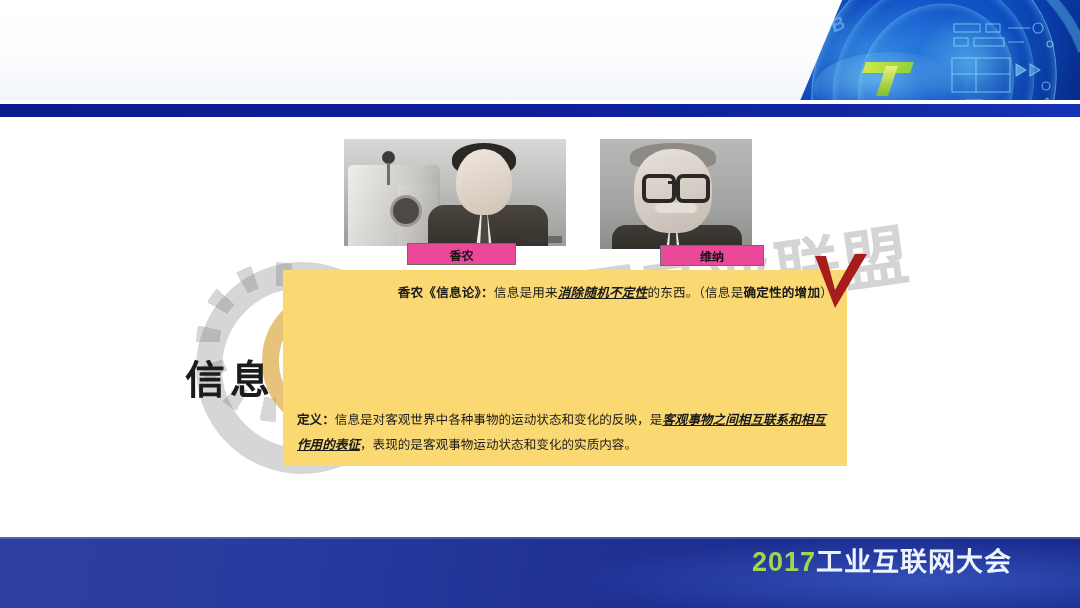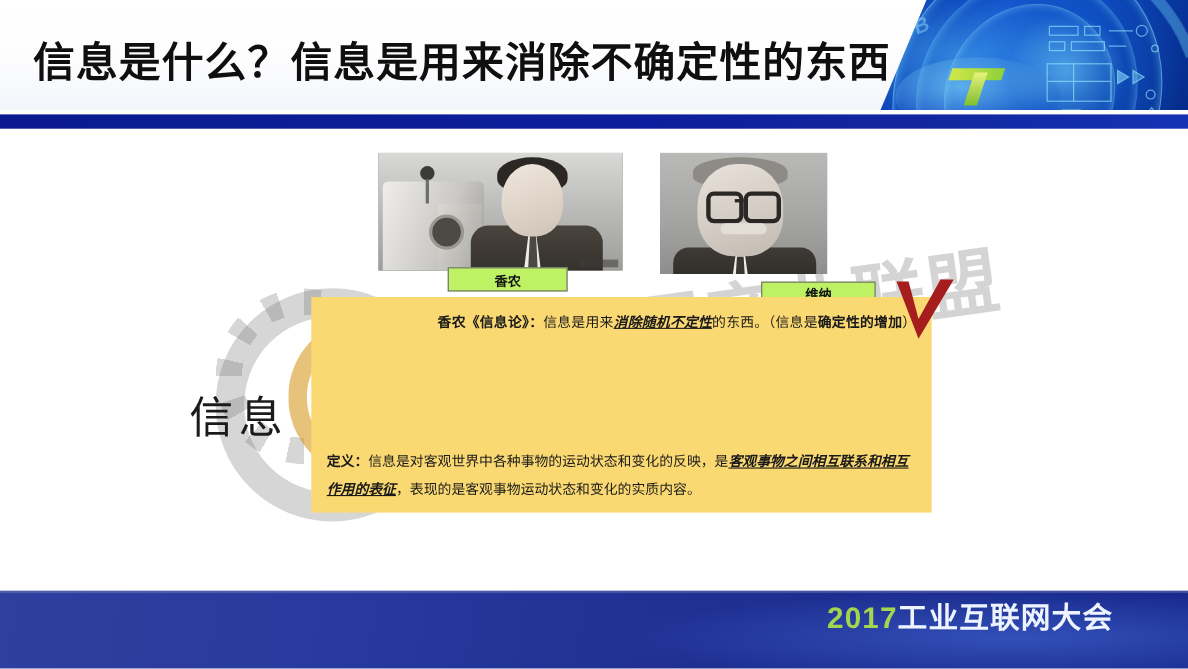--- a/index.html
+++ b/index.html
@@ -120,31 +120,31 @@
   .wi-hair{position:absolute;left:30px;top:4px;width:86px;height:26px;border-radius:50% 50% 30% 30%;background:#8e8a85;}
   .wi-glassL{position:absolute;left:42px;top:35px;width:26px;height:21px;border:4px solid #2a2724;border-radius:7px;}
   .wi-glassR{position:absolute;left:76px;top:35px;width:26px;height:21px;border:4px solid #2a2724;border-radius:7px;}
   .wi-bridge{position:absolute;left:68px;top:42px;width:8px;height:3px;background:#2a2724;}
   .wi-mous{position:absolute;left:55px;top:64px;width:42px;height:10px;border-radius:6px;background:#e3ded6;}
   .wi-body{position:absolute;left:12px;top:86px;width:130px;height:40px;background:linear-gradient(180deg,#3e3a35,#2a2724);border-radius:14px 14px 0 0;}
   .wi-shirt{position:absolute;left:58px;top:88px;width:30px;height:38px;background:#efece6;clip-path:polygon(38% 0,62% 0,80% 100%,20% 100%);}
   .wi-tie{position:absolute;left:68px;top:94px;width:10px;height:32px;background:#3a3631;clip-path:polygon(20% 0,80% 0,100% 100%,0 100%);}
 
   .caption{
-    position:absolute;background:#bef264;border:1px solid #6b6b6b;
+    position:absolute;background:#ec4899;border:1px solid #6b6b6b;
     font-size:12px;font-weight:700;color:#141414;
     display:flex;align-items:center;justify-content:center;
   }
   .cap-shannon{left:407px;top:243px;width:107px;height:20px;}
-  .cap-wiener{left:692px;top:245px;width:102px;height:19px;margin-top:11px;}
+  .cap-wiener{left:660px;top:245px;width:102px;height:19px;}
 
   
   .big-label{
-    position:absolute;left:172px;top:348px;
-    font-size:40px;font-weight:400;color:#1b1b1b;letter-spacing:5px;
+    position:absolute;left:185px;top:348px;
+    font-size:40px;font-weight:700;color:#1b1b1b;letter-spacing:5px;
   }
 
   
   .ybox{
     position:absolute;left:283px;top:270px;width:564px;height:196px;
     background:#fbd972;
   }
   .ybox-inner{position:absolute;left:14px;top:12px;width:536px;}
   .y-line{
     font-size:12.6px;line-height:23px;color:#1a1a1a;font-weight:700;
@@ -225,21 +225,20 @@
           <path d="M6 60 H64 M30 44 V78"></path>
           <path d="M70 50 l10 6 l-10 6 z" fill="rgba(150,235,255,.6)"></path>
           <path d="M84 50 l10 6 l-10 6 z" fill="rgba(150,235,255,.4)"></path>
           <rect x="20" y="86" width="16" height="12"></rect>
           <path d="M40 92 H74 M80 86 v12"></path>
           <circle cx="100" cy="72" r="4"></circle>
           <path d="M96 90 l5 -6 l5 6 l-5 6 z"></path>
         </g>
       </svg>
     </div>
-    <div class="title">信息是什么？信息是用来消除不确定性的东西</div>
   </div>
   <div class="header-bar"></div>
 
   <div class="wm">
     <div class="wm-gear"></div>
     <div class="wm-c"></div>
     <div class="wm-c2"></div>
     <div class="wm-cn">工业互联网产业联盟</div>
     <div class="wm-en">Alliance of Industrial Internet</div>
   </div>

